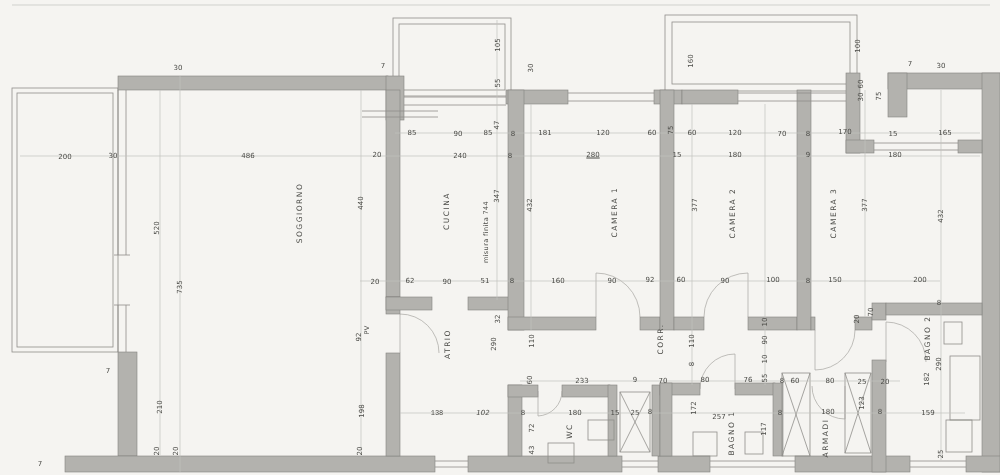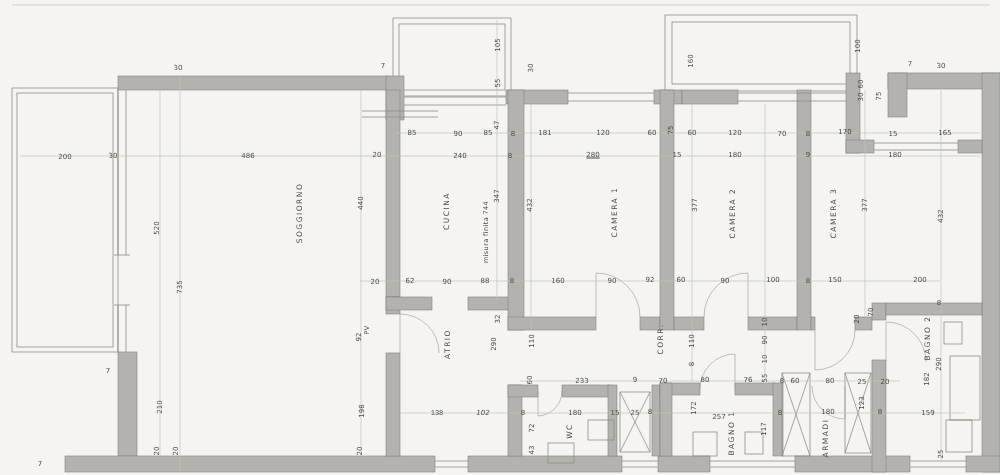--- a/index.html
+++ b/index.html
@@ -223,21 +223,21 @@
       <span class="lbl dim" style="left: 108px; top: 371px;">7</span>
       <span class="lbl dim" style="left: 40px; top: 464px;">7</span>
       <span class="lbl dim rot" style="left: 497px; top: 196px;">347</span>
       <span class="lbl dim rot" style="left: 530px; top: 205px;">432</span>
       <span class="lbl dim rot" style="left: 695px; top: 205px;">377</span>
       <span class="lbl dim rot" style="left: 865px; top: 205px;">377</span>
       <span class="lbl dim rot" style="left: 941px; top: 216px;">432</span>
       <span class="lbl dim" style="left: 375px; top: 282px;">20</span>
       <span class="lbl dim" style="left: 410px; top: 281px;">62</span>
       <span class="lbl dim" style="left: 447px; top: 282px;">90</span>
-      <span class="lbl dim" style="left: 485px; top: 281px;">88</span>
+      <span class="lbl dim" style="left: 485px; top: 281px;">51</span>
       <span class="lbl dim" style="left: 512px; top: 281px;">8</span>
       <span class="lbl dim" style="left: 558px; top: 281px;">160</span>
       <span class="lbl dim" style="left: 612px; top: 281px;">90</span>
       <span class="lbl dim" style="left: 650px; top: 280px;">92</span>
       <span class="lbl dim" style="left: 681px; top: 280px;">60</span>
       <span class="lbl dim" style="left: 725px; top: 281px;">90</span>
       <span class="lbl dim" style="left: 773px; top: 280px;">100</span>
       <span class="lbl dim" style="left: 808px; top: 281px;">8</span>
       <span class="lbl dim" style="left: 835px; top: 280px;">150</span>
       <span class="lbl dim" style="left: 920px; top: 280px;">200</span>

